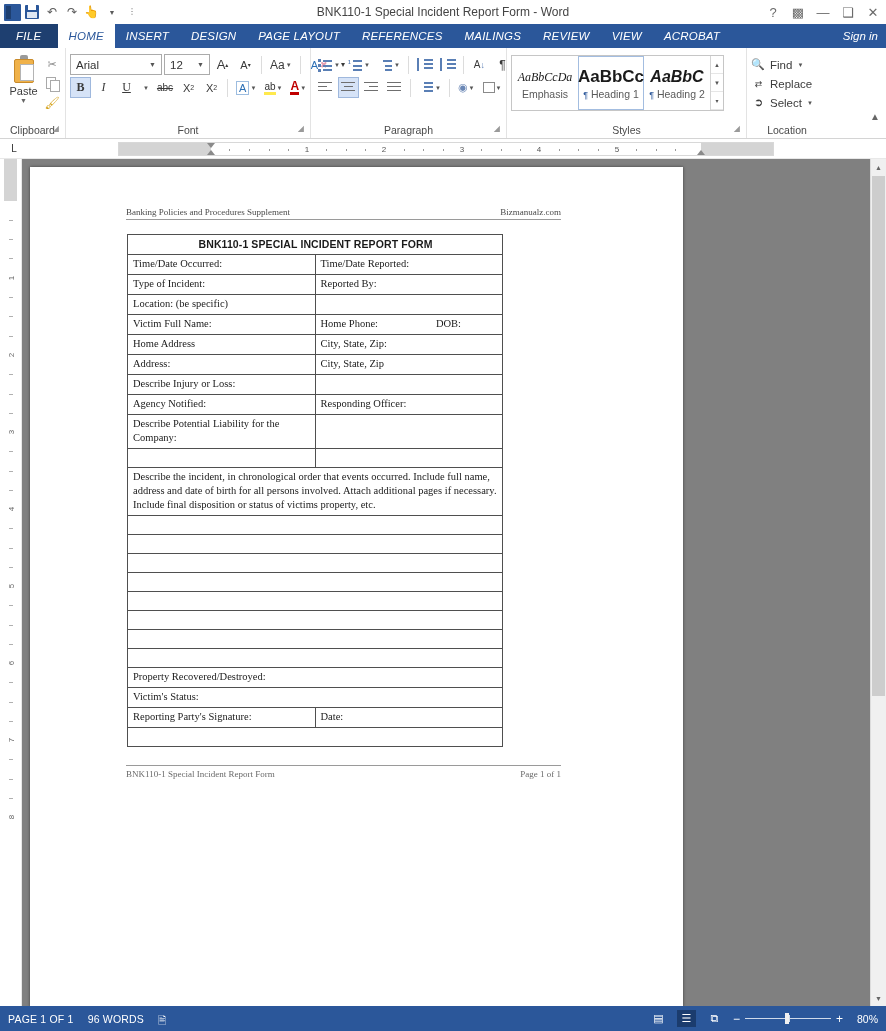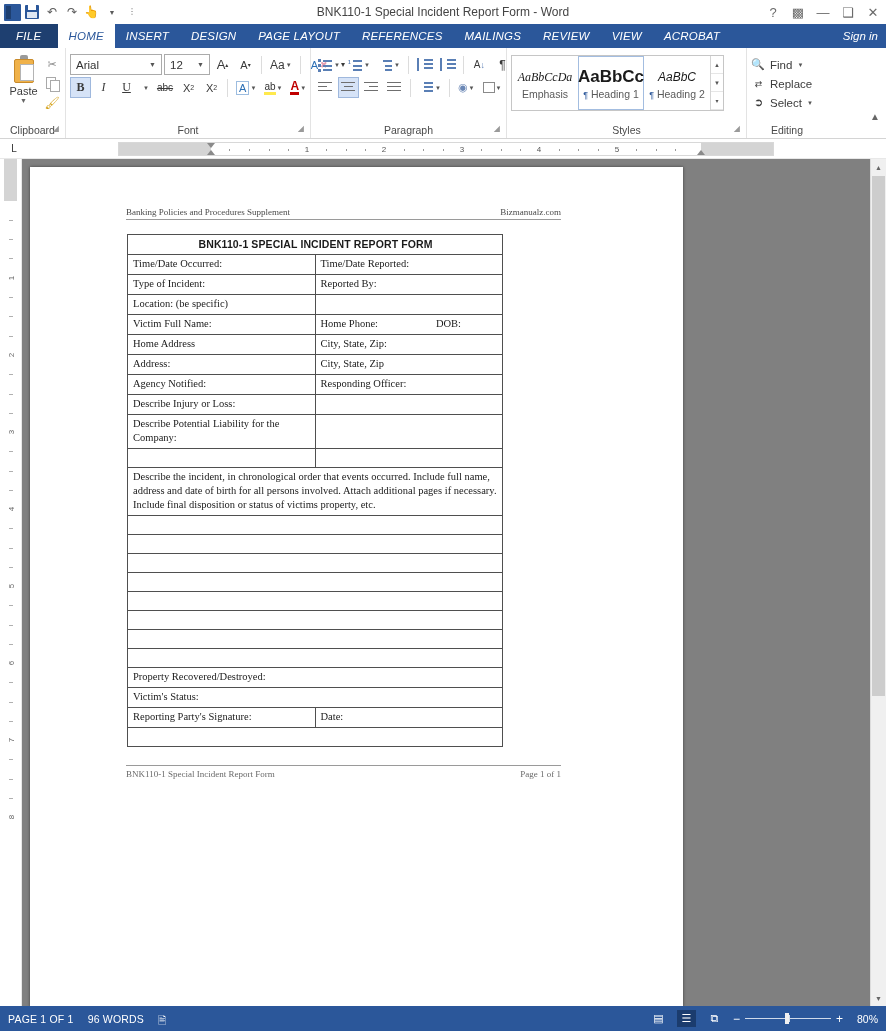--- a/index.html
+++ b/index.html
@@ -218,21 +218,21 @@
   .style-item {
     width: 66px; display: flex; flex-direction: column;
     align-items: center; justify-content: center;
     border: 1px solid transparent;
     padding: 2px 0;
   }
   .style-item.sel { border: 1px solid #a3bde0; background:#fff; }
   .style-prev { font-size: 13px; color: #1a1a1a; line-height: 22px; }
   .style-prev.emph { font-style: italic; font-family:"Liberation Serif", serif; font-size:12px; }
   .style-prev.h1 { font-weight: bold; font-size: 17px; }
-  .style-prev.h2 { font-style: italic; font-weight:normal; font-size: 12px; }
+  .style-prev.h2 { font-style: italic; font-weight:bold; font-size: 16px; }
   .style-name { font-size: 10.5px; color: #5a5a5a; white-space: nowrap; }
   .style-name .pilc { color:#2b579a; font-size:9px;}
   .gal-scroll {
     width: 13px; display:flex; flex-direction:column; border-left:1px solid #d4d4d4;
   }
   .gal-scroll div {
     flex:1; display:flex; align-items:center; justify-content:center;
     font-size:6px; color:#555; border-bottom:1px solid #e6e6e6;
   }
 
@@ -711,21 +711,21 @@
         <span class="edit-ico" style="font-size:9px">⇄</span>
         <span>Replace</span>
       </div>
       <div class="edit-row">
         <span class="edit-ico">➲</span>
         <span>Select</span>
         <span class="caret">▼</span>
       </div>
     </div>
     <div class="grp-label">
-      <span>Editing</span>
+      <span>Location</span>
     </div>
   </div>
 
   <div class="collapse-ribbon">▲</div>
 </div>
 
 <div class="rulerbar">
   <div class="corner-tab">L</div>
   <div class="hruler">
     <div class="margin" style="left:0;width:92px"></div>
@@ -831,26 +831,26 @@
           </tr>
           <tr>
             <td>Home Address</td>
             <td>City, State, Zip:</td>
           </tr>
           <tr>
             <td>Address:</td>
             <td>City, State, Zip</td>
           </tr>
           <tr>
+            <td>Describe Injury or Loss:</td>
+            <td></td>
+          </tr>
+          <tr>
             <td>Agency Notified:</td>
             <td>Responding Officer:</td>
-          </tr>
-          <tr>
-            <td>Describe Injury or Loss:</td>
-            <td></td>
           </tr>
           <tr>
             <td>Describe Potential Liability for the Company:</td>
             <td></td>
           </tr>
           <tr>
             <td></td>
             <td></td>
           </tr>
 

